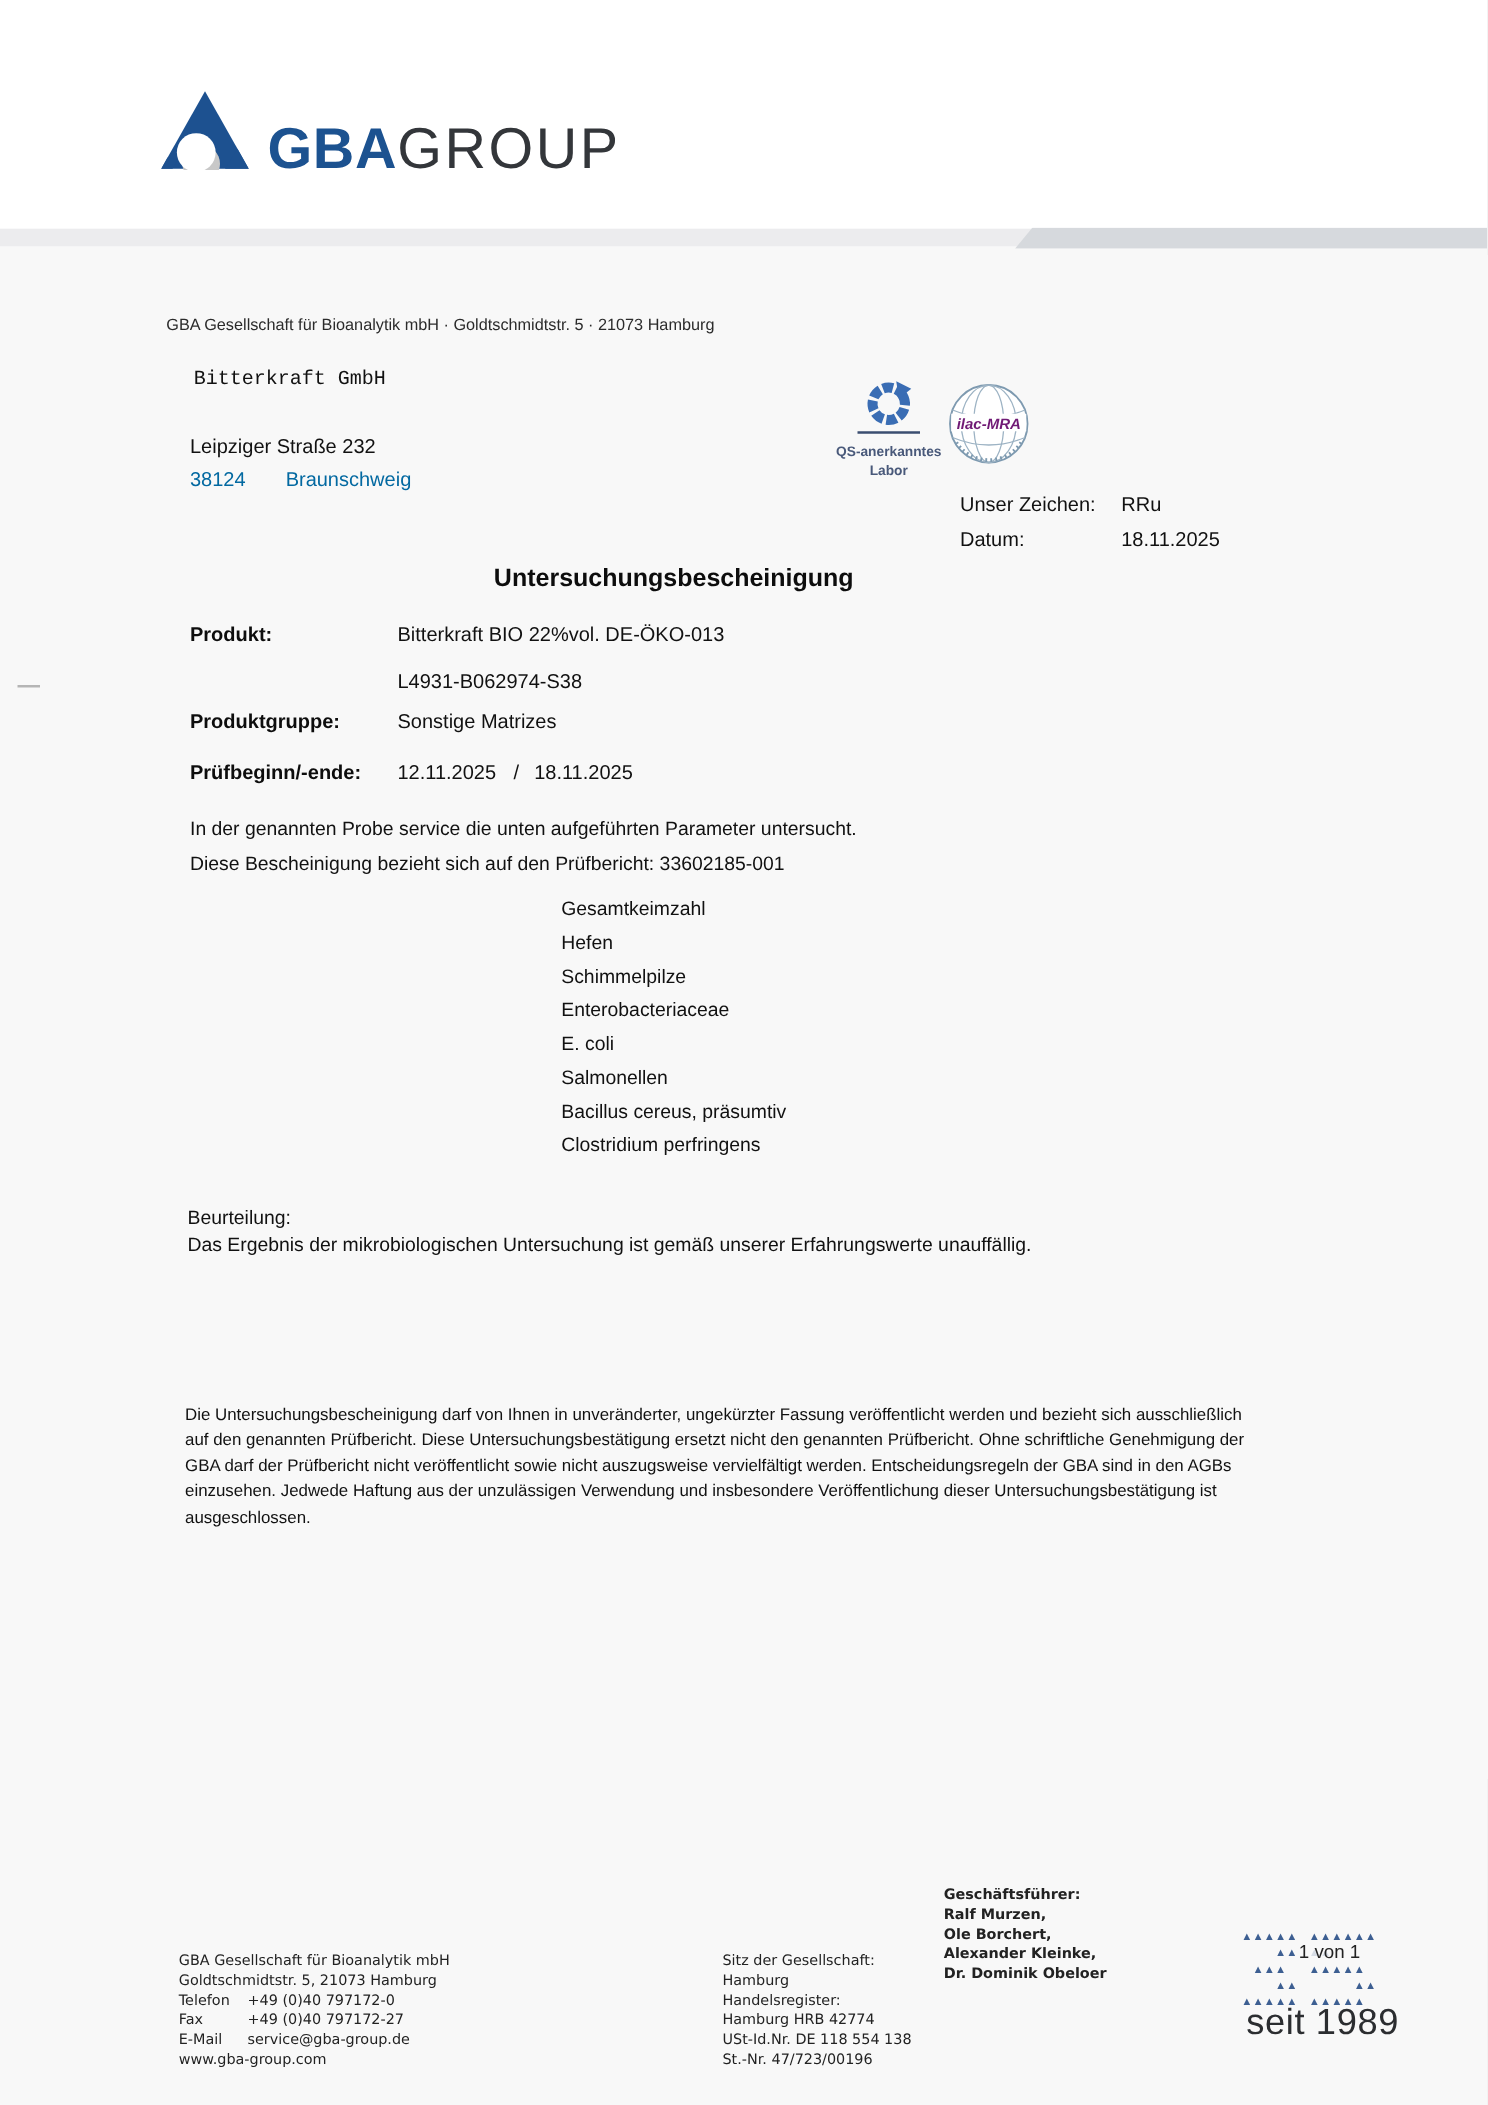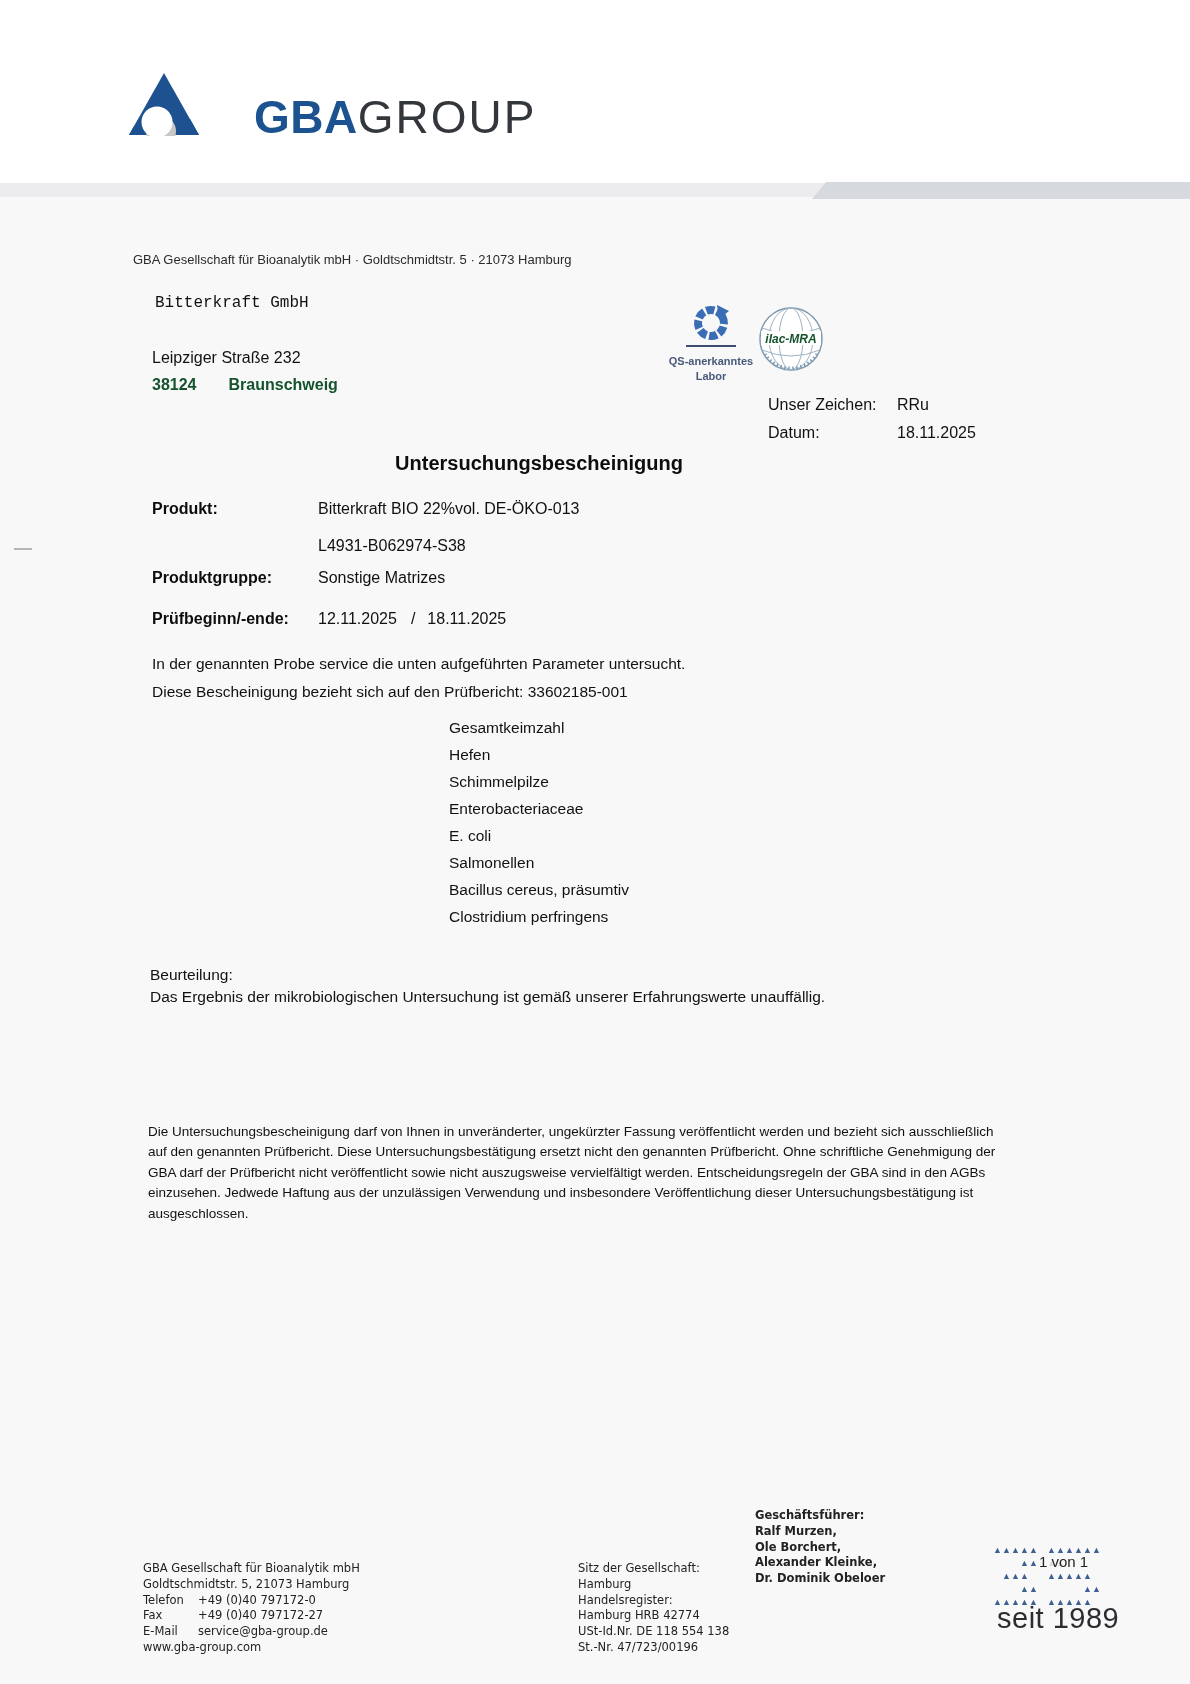--- a/index.html
+++ b/index.html
@@ -1,45 +1,45 @@
 <!DOCTYPE html>
 <html><head>
 <meta charset="utf-8">
 <style>
   html,body{margin:0;padding:0;}
   body{background:#e9e9e9;font-family:"Liberation Sans",sans-serif;}
   #page{position:relative;width:1190px;height:1684px;margin:0 auto;background:#f8f8f8;overflow:hidden;}
-  .abs{position:absolute;gap:40px;}
+  .abs{position:absolute;}
 
   
   .top-white{left:0;top:0;width:1190px;height:183px;background:#ffffff;}
   .band{left:0;top:183px;width:1190px;height:14px;background:#ececee;}
   .band-dark{left:812px;top:182px;width:378px;height:17px;background:#d6d9dd;
              clip-path:polygon(14px 0,100% 0,100% 100%,0 100%);}
 
   
   .logo{left:128px;top:72px;display:flex;align-items:flex-end;}
   .logo-text{font-size:46px;line-height:46px;letter-spacing:.5px;margin-left:14px;}
   .logo-gba{font-weight:800;color:#1c5290;}
   .logo-group{font-weight:400;color:#33363a;letter-spacing:2px;}
 
   .sender{left:133px;top:252px;font-size:13px;color:#2b2b2b;}
 
   .recipient-name{left:155px;top:294px;font-size:16px;color:#111;font-family:Liberation Mono, monospace;}
   .recipient-street{left:152px;top:349px;font-size:16px;color:#111;}
-  .recipient-city{left:152px;top:376px;font-size:16px;color:#14532d;font-weight:bold;}
+  .recipient-city{left:152px;top:376px;font-size:16px;color:#0369a1;}
   .zip{margin-right:32px;}
 
   
   .qs{left:668px;top:303px;width:86px;text-align:center;}
   .qs-label{font-size:11px;font-weight:700;color:#49597a;line-height:13px;margin-top:2px;}
   .ilac{left:758px;top:306px;width:66px;height:66px;}
   .ilac-wrap{position:relative;width:66px;height:66px;}
   .ilac-text{position:absolute;left:0;top:26px;width:66px;text-align:center;
-             font-size:12px;font-weight:700;font-style:italic;color:#14532d;}
+             font-size:12px;font-weight:700;font-style:italic;color:#701a75;}
   .dakks{left:826px;top:306px;width:175px;height:95px;}
   .dakks-wrap{position:relative;width:175px;height:95px;}
   .dakks-word{position:absolute;left:28px;top:8px;font-family:"Liberation Serif",serif;
               font-weight:700;font-size:31px;color:#141414;letter-spacing:1px;}
   .dakks-small{position:absolute;left:78px;top:46px;font-size:10px;line-height:12.5px;color:#222;}
 
   .meta{left:768px;top:396px;font-size:16px;color:#111;}
   .meta-row{height:28px;}
   .meta-label{display:inline-block;width:129px;}
 

